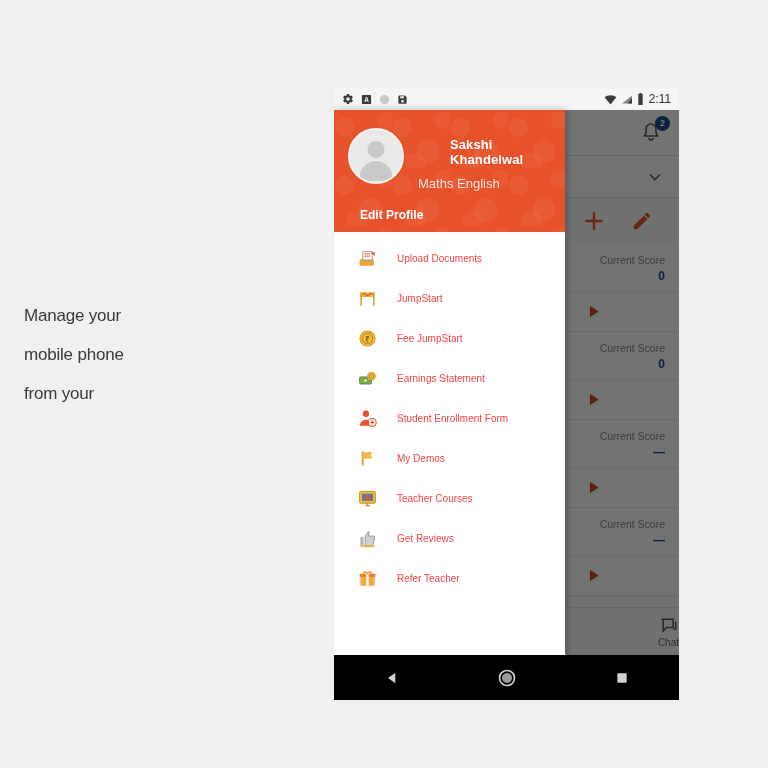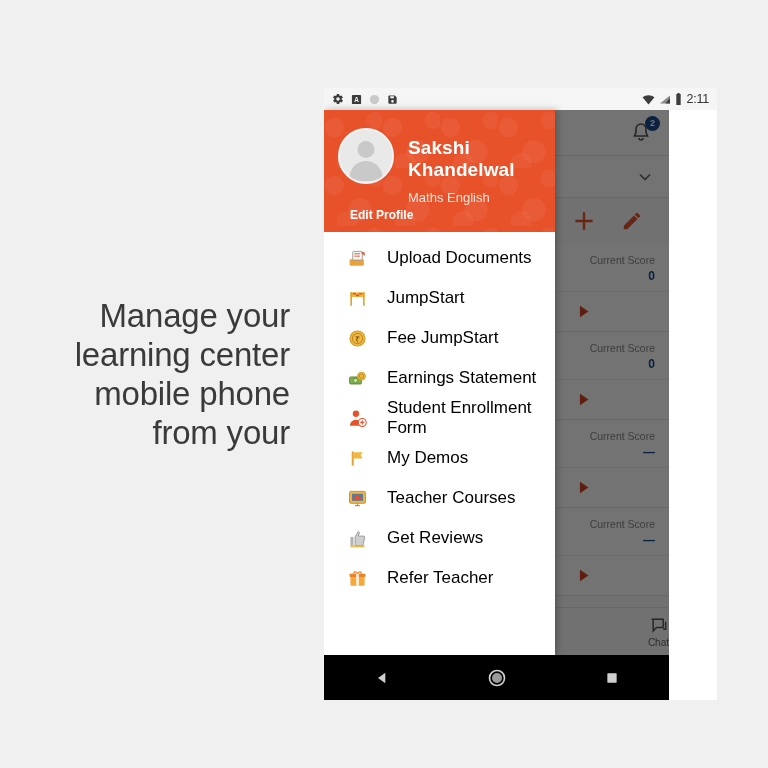--- a/index.html
+++ b/index.html
@@ -12,38 +12,37 @@
 
   body {
     background: #F0F0F0;
     font-family: "Liberation Sans", sans-serif;
     position: relative;
   }
 
   
   .caption {
     position: absolute;
-    left: 40px;
+    left: 24px;
     top: 296px;
     width: 250px;
-    text-align: right;
-    font-size: 33px;
+    font-size: 17px;
     line-height: 39px;
     font-weight: 300;
     color: #3a3a3a;
     letter-spacing: -0.2px;
   }
   .caption .cline { display: block; white-space: nowrap; }
 
   
   .phone {
     position: absolute;
-    left: 324px;
+    left: 334px;
     top: 88px;
-    width: 393px;
+    width: 345px;
     height: 612px;
     background: #fff;
     overflow: hidden;
   }
 
   
   .statusbar {
     position: relative;
     height: 22px;
     background: #F5F5F5;
@@ -248,23 +247,24 @@
     bottom: 1px;
     transform: translateX(-50%);
     width: 33px;
     height: 20px;
     border-radius: 17px 17px 0 0;
     background: #c9c9c9;
   }
   .hdr-text { margin-left: 14px; padding-top: 9px; z-index: 2; }
   .hdr-name {
     color: #fff;
-    font-size: 19px;
+    font-size: 13px;
     font-weight: bold;
     letter-spacing: 0.1px;
+    margin-left: 32px;
   }
   .hdr-sub {
     color: #fde4da;
     font-size: 13px;
     margin-top: 9px;
   }
   .edit-profile {
     position: absolute;
     left: 26px;
     bottom: 10px;
@@ -284,22 +284,22 @@
   .di-icon {
     width: 22px;
     height: 22px;
     flex: 0 0 auto;
     display: flex;
     align-items: center;
     justify-content: center;
   }
   .di-label {
     margin-left: 19px;
-    font-size: 17px;
-    color: #000000;
+    font-size: 10px;
+    color: #ef4444;
   }
 
   
   .navbar {
     position: absolute;
     left: 0;
     bottom: 0;
     width: 345px;
     height: 45px;
     background: #000;
@@ -311,21 +311,20 @@
     display: flex;
     align-items: center;
     justify-content: center;
   }
 </style>
 </head>
 <body>
 
 <div class="caption">
   <span class="cline">Manage your</span>
-  <span class="cline">learning center</span>
   <span class="cline">mobile phone</span>
   <span class="cline">from your</span>
 </div>
 
 <div class="phone">
 
   <div class="statusbar">
     <div class="sb-left">
       <svg class="sb-ico" width="12" height="12" viewBox="0 0 24 24" fill="#3c3c3c">
         <path d="M19.4 13c.04-.3.06-.6.06-1s-.02-.7-.06-1l2.1-1.6c.2-.15.25-.4.12-.62l-2-3.46a.5.5 0 0 0-.6-.2l-2.5 1a7.3 7.3 0 0 0-1.7-1l-.4-2.6a.5.5 0 0 0-.5-.42h-4a.5.5 0 0 0-.5.42l-.4 2.6c-.6.25-1.18.6-1.7 1l-2.5-1a.5.5 0 0 0-.6.2l-2 3.46c-.13.22-.08.47.12.62L4.6 11c-.04.3-.06.6-.06 1s.02.7.06 1l-2.1 1.6a.5.5 0 0 0-.12.62l2 3.46c.13.22.38.3.6.2l2.5-1c.52.4 1.1.75 1.7 1l.4 2.6c.04.24.25.42.5.42h4c.25 0 .46-.18.5-.42l.4-2.6a7.3 7.3 0 0 0 1.7-1l2.5 1c.22.1.47.02.6-.2l2-3.46a.5.5 0 0 0-.12-.62L19.4 13zM12 15.5A3.5 3.5 0 1 1 15.5 12 3.5 3.5 0 0 1 12 15.5z"></path>

